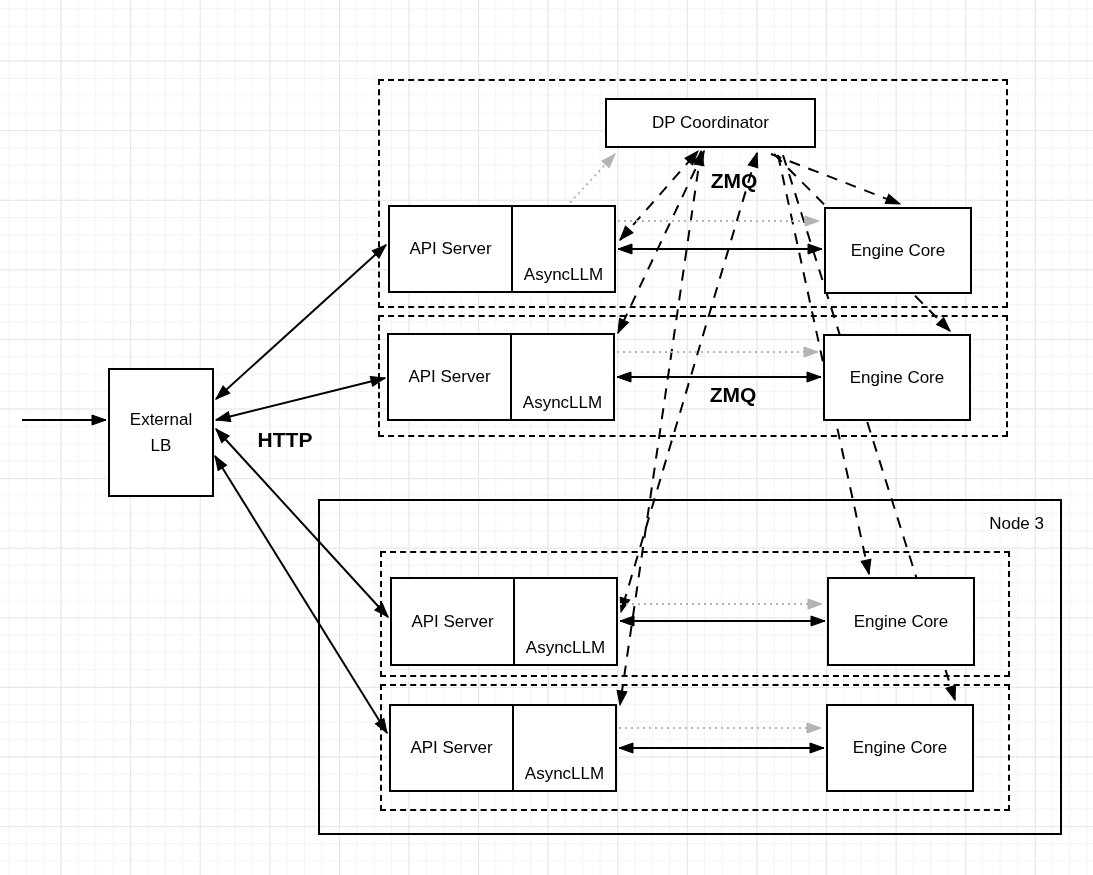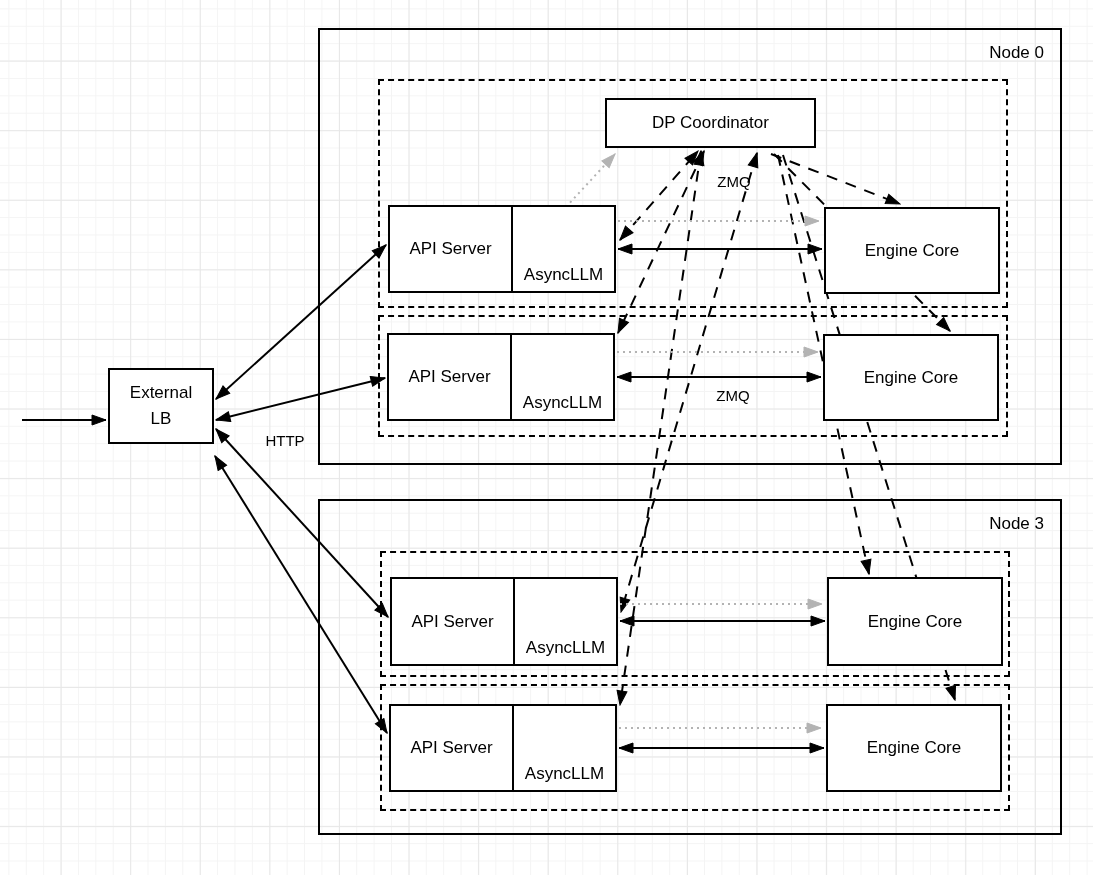--- a/index.html
+++ b/index.html
@@ -46,39 +46,39 @@
   
   .node0{left:318px;top:28px;width:744px;height:437px;}
   .node1{left:318px;top:499px;width:744px;height:336px;}
   
   .n0c1{left:378px;top:79px;width:630px;height:229px;}
   .n0c2{left:378px;top:315px;width:630px;height:122px;}
   .n1c1{left:380px;top:551px;width:630px;height:126px;}
   .n1c2{left:380px;top:684px;width:630px;height:127px;}
   
   .dp{left:605px;top:98px;width:211px;height:50px;}
-  .lb{left:108px;top:368px;width:106px;height:76px;text-align:center;}
+  .lb{left:108px;top:368px;width:106px;height:129px;text-align:center;}
   .lb .lines{line-height:26px;}
   .split{padding:0;display:flex;align-items:stretch;justify-content:flex-start;}
   .s-n0r1{left:388px;top:205px;width:228px;height:88px;}
   .s-n0r2{left:387px;top:333px;width:228px;height:88px;}
   .s-n1r1{left:390px;top:577px;width:228px;height:89px;}
   .s-n1r2{left:389px;top:704px;width:228px;height:88px;}
   .cell{display:flex;align-items:center;justify-content:center;height:100%;}
   .cell-left{width:121px;border-right:2px solid var(--stroke);}
   .cell-right{flex:1;margin-top:26px;}
-  .ec{width:176px;}
+  .ec{width:148px;}
   .e-n0r1{left:824px;top:207px;height:87px;}
   .e-n0r2{left:823px;top:334px;height:87px;}
   .e-n1r1{left:827px;top:577px;height:89px;}
   .e-n1r2{left:826px;top:704px;height:88px;}
   
   .edge-label{
     position:absolute;z-index:4;transform:translate(-50%,-50%);
-    font-size:15px;white-space:nowrap;
+    font-size:21px;white-space:nowrap;font-weight:bold;
   }
   .lbl-http{left:285px;top:440px;}
   .lbl-zmq-top{left:734px;top:181px;}
   .lbl-zmq-mid{left:733px;top:395px;}
 </style>
 </head>
 <body>
 
 <div class="canvas">
 
@@ -113,23 +113,20 @@
         <line x1="778" y1="155" x2="869" y2="574" stroke="#000000" stroke-width="2" stroke-dasharray="11,9" marker-end="url(#mbe)"></line>
         <line x1="783" y1="155" x2="955" y2="700" stroke="#000000" stroke-width="2" stroke-dasharray="11,9" marker-end="url(#mbe)"></line>
         <line x1="566" y1="207" x2="615" y2="154" stroke="#b3b3b3" stroke-width="2" stroke-dasharray="2,4" marker-end="url(#mge)"></line>
         <line x1="618" y1="221" x2="819" y2="221" stroke="#b3b3b3" stroke-width="2" stroke-dasharray="2,4" marker-end="url(#mge)"></line>
         <line x1="617" y1="352" x2="818" y2="352" stroke="#b3b3b3" stroke-width="2" stroke-dasharray="2,4" marker-end="url(#mge)"></line>
         <line x1="620" y1="604" x2="822" y2="604" stroke="#b3b3b3" stroke-width="2" stroke-dasharray="2,4" marker-end="url(#mge)"></line>
         <line x1="619" y1="728" x2="821" y2="728" stroke="#b3b3b3" stroke-width="2" stroke-dasharray="2,4" marker-end="url(#mge)"></line>
       </g>
   </svg>
 
-  <div class="rect node0">
-    <span class="node-label">Node 0</span>
-  </div>
   <div class="rect node1">
     <span class="node-label">Node 3</span>
   </div>
 
   <div class="dashed-rect n0c1"></div>
   <div class="dashed-rect n0c2"></div>
   <div class="dashed-rect n1c1"></div>
   <div class="dashed-rect n1c2"></div>
 
   <div class="box dp">

